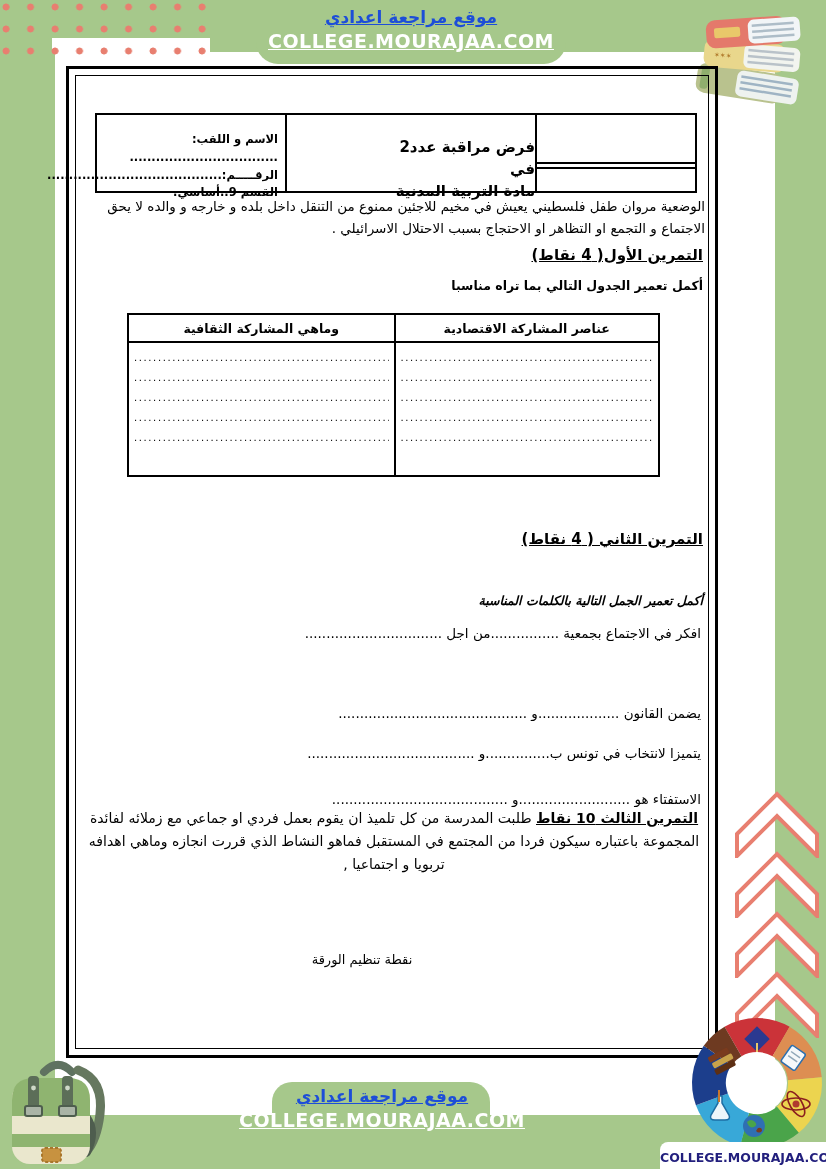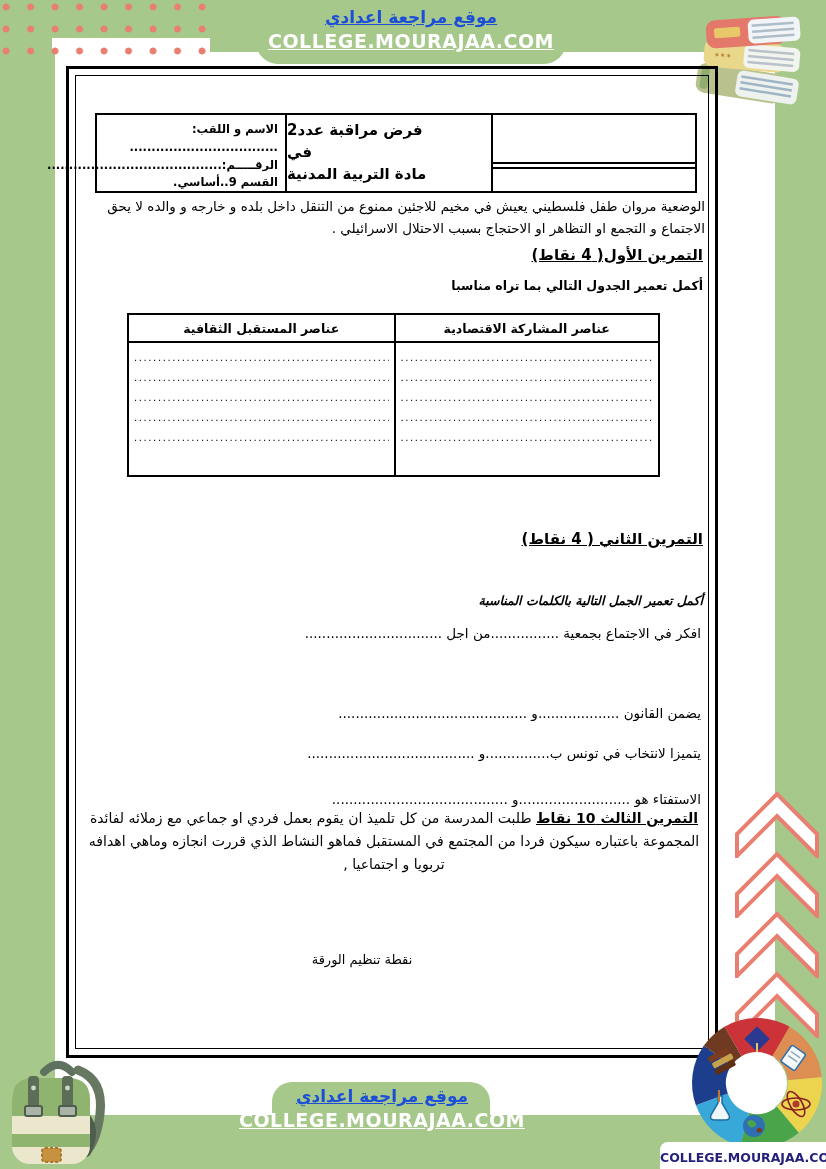--- a/index.html
+++ b/index.html
@@ -20,23 +20,23 @@
   .site-url { font-size:19px; font-weight:bold; color:#fff; text-decoration:underline; letter-spacing:.5px; margin-top:3px; }
   
   .dots-grid { position:absolute; left:0; top:0; width:212px; height:58px; z-index:4;
     background-image:radial-gradient(circle at 6px 7px, #e87f70 3.2px, rgba(0,0,0,0) 3.8px);
     background-size:24.5px 22px; }
   
   .frame { position:absolute; left:66px; top:66px; width:652px; height:992px; border:3px solid #000; z-index:4; }
   .frame::before { content:""; position:absolute; inset:6px; border:1px solid #000; pointer-events:none; }
   
   .info-table { position:absolute; left:26px; top:44px; width:602px; height:80px; border:2px solid #000; display:flex; background:#fff; }
-  .cell-name { width:190px; border-right:2px solid #000; direction:rtl; font-weight:bold; font-size:11.5px; line-height:1.55; padding:6px 7px; display:flex; flex-direction:column; }
+  .cell-name { width:190px; border-right:2px solid #000; direction:rtl; font-weight:bold; font-size:11.5px; line-height:1.55; padding:16px 7px; display:flex; flex-direction:column; }
   .cell-name .line-class { margin-top:auto; }
-  .cell-title { width:206px; border-right:2px solid #000; direction:rtl; text-align:left; font-weight:bold; font-size:15px; line-height:1.45; padding-top:5px; }
+  .cell-title { width:206px; border-right:2px solid #000; direction:rtl; text-align:right; font-weight:bold; font-size:15px; line-height:1.45; padding-top:22px;margin-left:44px; }
   .cell-boxes { flex:1; display:flex; flex-direction:column; }
   .box-a { height:49px; border-bottom:2px solid #000; }
   .box-b { flex:1; border-top:2px solid #000; margin-top:3px; }
   
   .situation { position:absolute; top:127px; left:12px; right:10px; direction:rtl; font-size:13.5px; line-height:1.6; }
   .h-ex { position:absolute; right:12px; direction:rtl; font-weight:bold; font-size:15px; text-decoration:underline; white-space:nowrap; }
   .instr { position:absolute; right:12px; direction:rtl; font-weight:bold; font-size:12.5px; white-space:nowrap; }
   .ex1-table { position:absolute; left:58px; top:244px; width:533px; height:164px; border:2px solid #000; display:flex; direction:rtl; background:#fff; }
   .ex1-col { width:50%; display:flex; flex-direction:column; }
   .col-economic { border-left:2px solid #000; }
@@ -121,21 +121,21 @@
       <div class="ex1-head">عناصر المشاركة الاقتصادية</div>
       <div class="ex1-body">
         <div class="dotrow">..........................................................................</div>
         <div class="dotrow">..........................................................................</div>
         <div class="dotrow">..........................................................................</div>
         <div class="dotrow">..........................................................................</div>
         <div class="dotrow">..........................................................................</div>
       </div>
     </div>
     <div class="ex1-col">
-      <div class="ex1-head">عناصر المستقبل  الثقافية</div>
+      <div class="ex1-head">وماهي المشاركة  الثقافية</div>
       <div class="ex1-body">
         <div class="dotrow">..........................................................................</div>
         <div class="dotrow">..........................................................................</div>
         <div class="dotrow">..........................................................................</div>
         <div class="dotrow">..........................................................................</div>
         <div class="dotrow">..........................................................................</div>
       </div>
     </div>
   </div>
 

